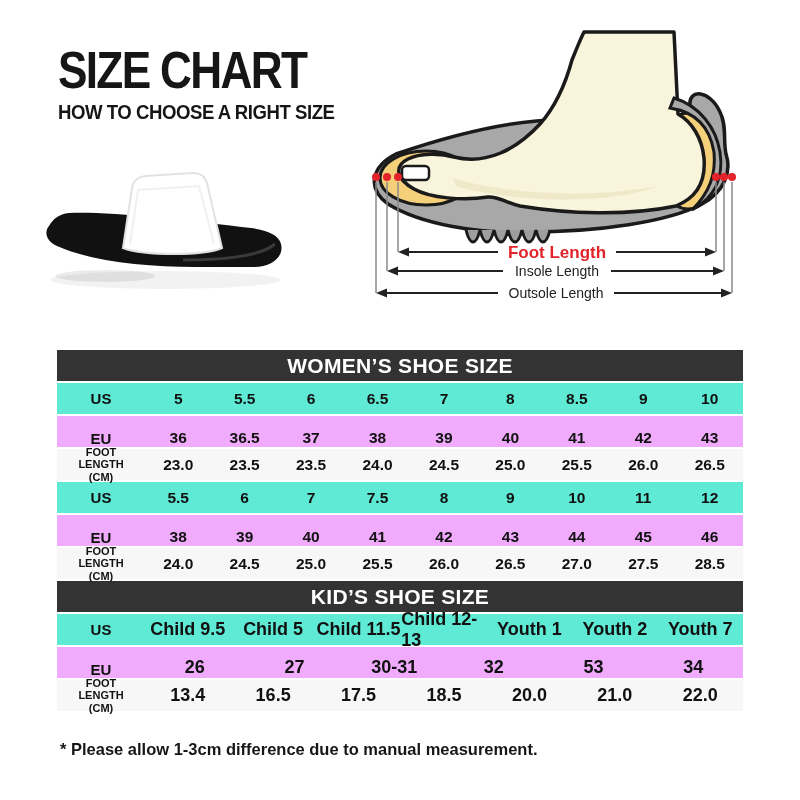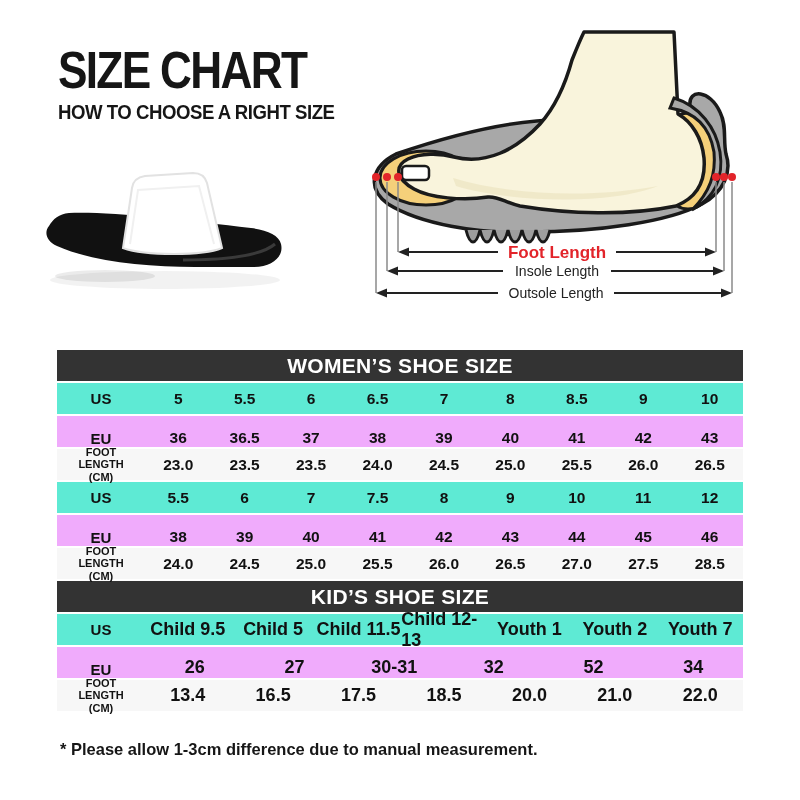--- a/index.html
+++ b/index.html
@@ -256,21 +256,21 @@
           <div class="cell value-cell">Youth 7</div>
         </div>
         <div class="table-row row-1">
           <div class="cell label-cell">
             <span>EU</span>
           </div>
           <div class="cell value-cell">26</div>
           <div class="cell value-cell">27</div>
           <div class="cell value-cell">30-31</div>
           <div class="cell value-cell">32</div>
-          <div class="cell value-cell">52</div>
+          <div class="cell value-cell">53</div>
           <div class="cell value-cell">34</div>
         </div>
         <div class="table-row row-2">
           <div class="cell label-cell small-label">
             <span>FOOT LENGTH (CM)</span>
           </div>
           <div class="cell value-cell">13.4</div>
           <div class="cell value-cell">16.5</div>
           <div class="cell value-cell">17.5</div>
           <div class="cell value-cell">18.5</div>

